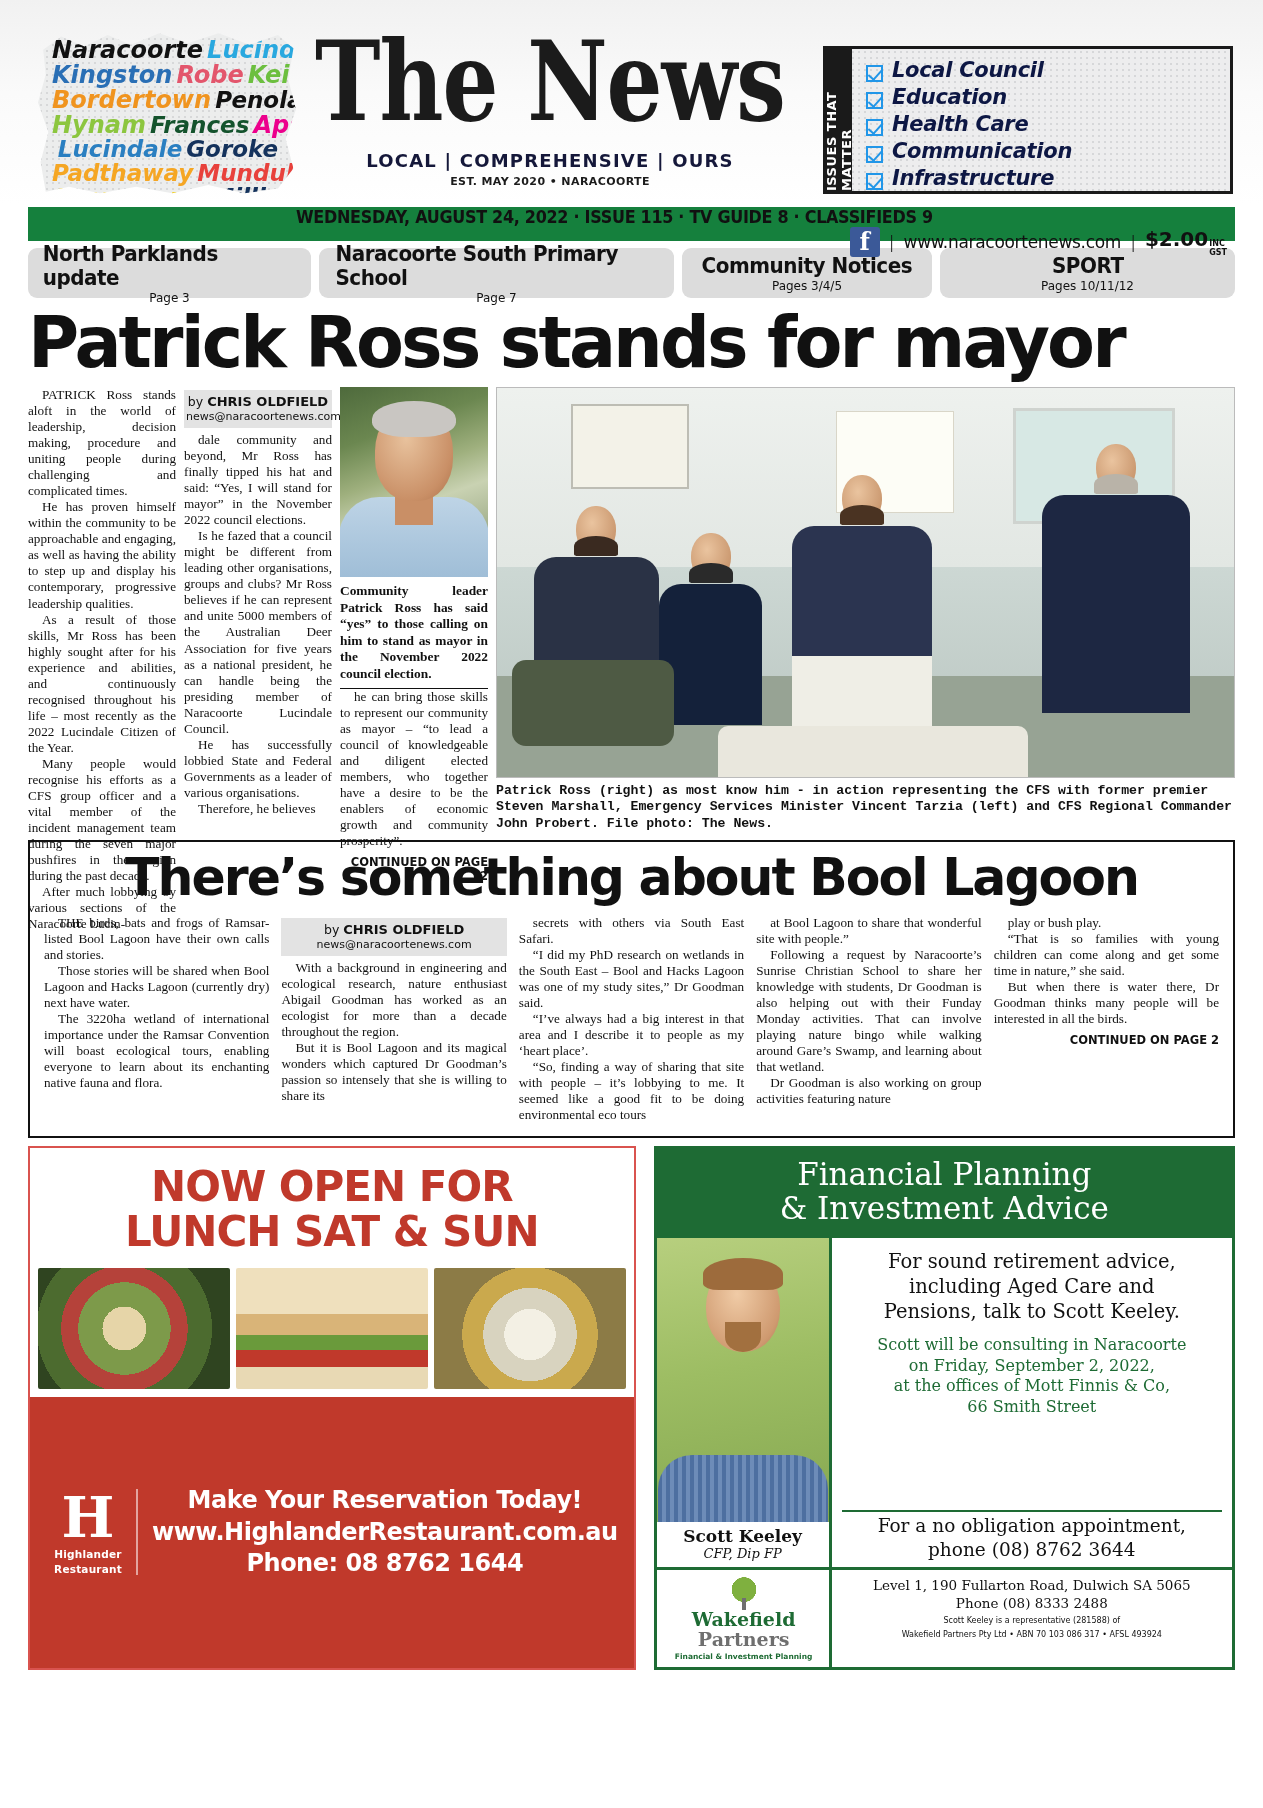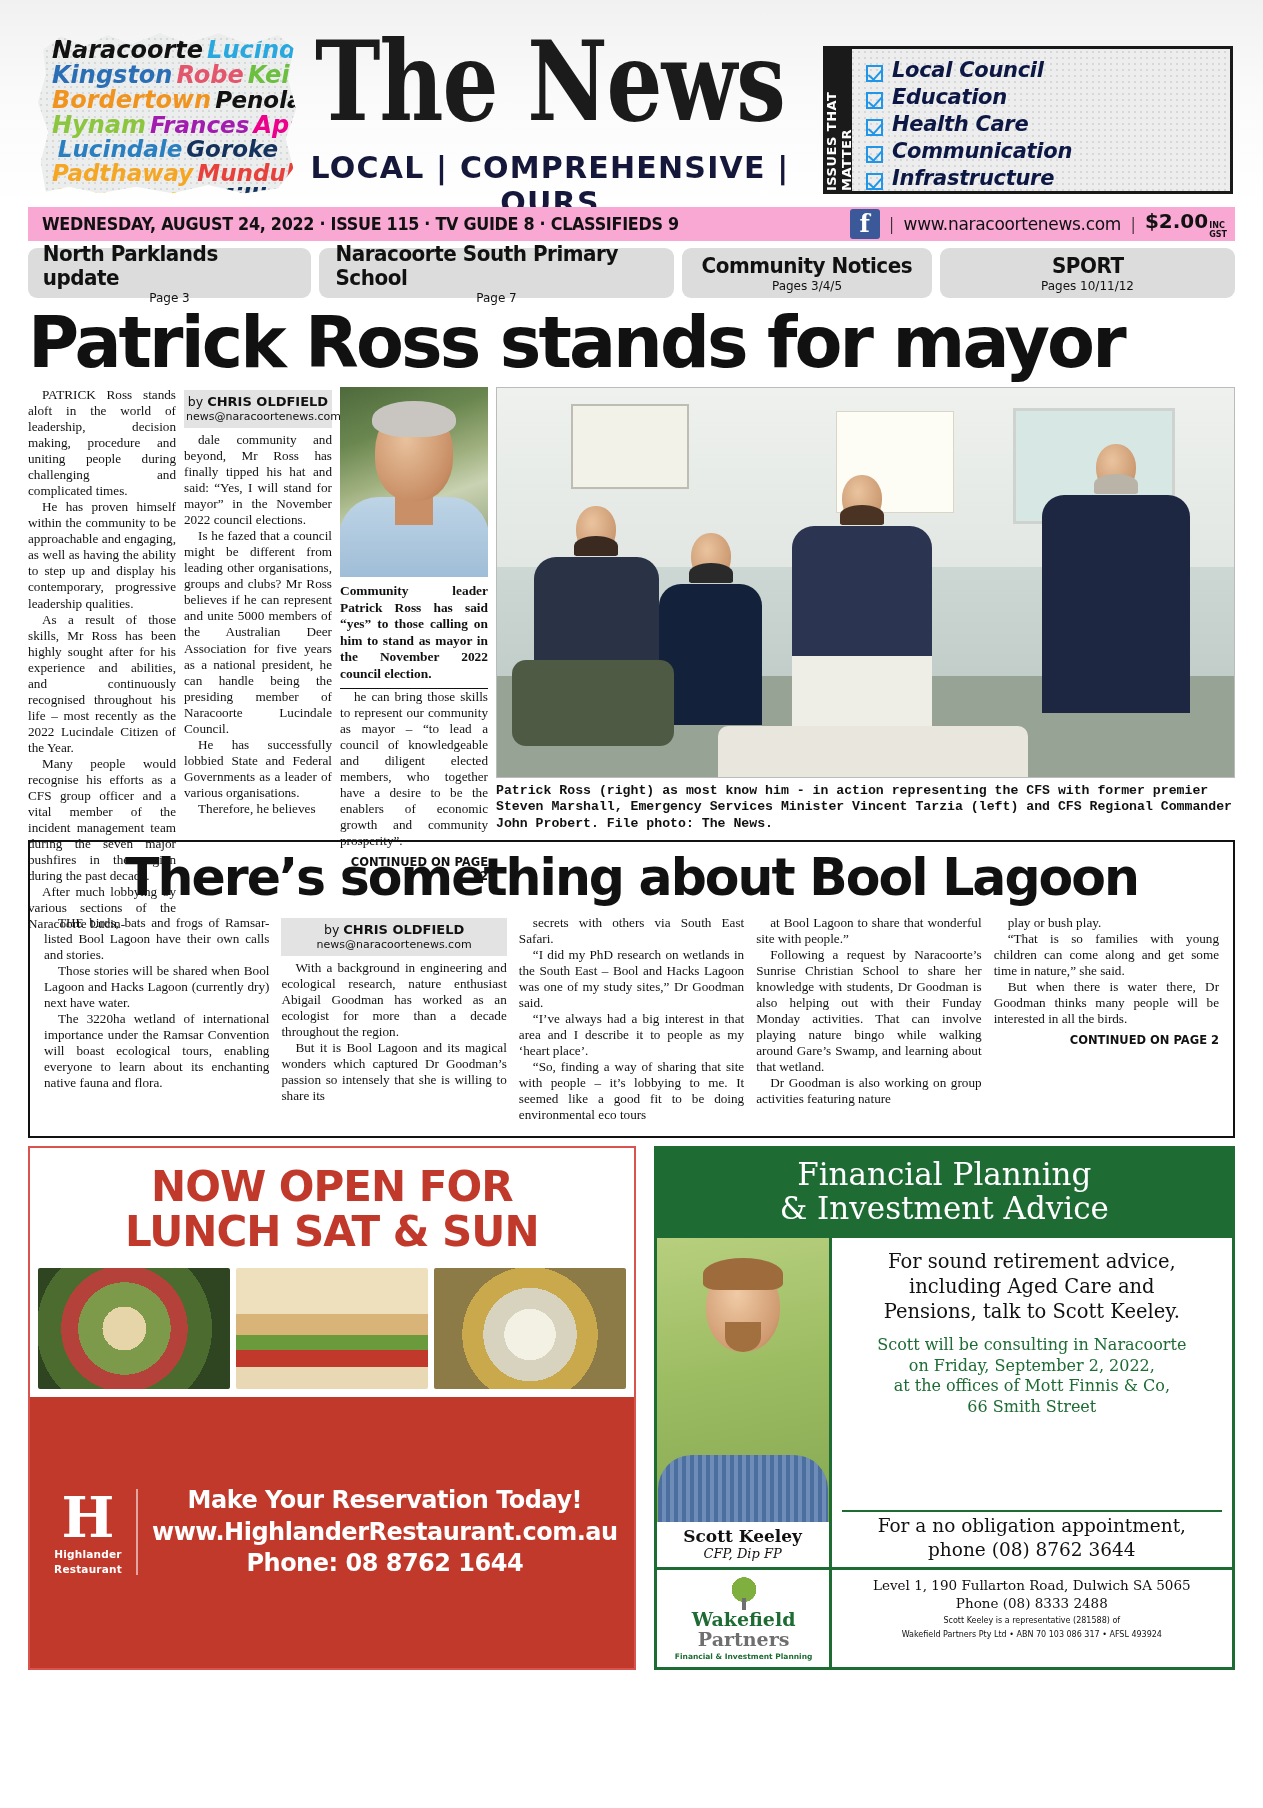--- a/index.html
+++ b/index.html
@@ -58,21 +58,21 @@
     color: #1b1b1b;
     line-height: 1.02;
     font-style: normal;
     transform: scaleY(1.25);
     transform-origin: top center;
   }
   .logo-sub {
     margin-top: 34px;
     font-family: "DejaVu Sans", sans-serif;
     font-weight: 700;
-    font-size: 30px;
+    font-size: 18px;
     letter-spacing: 1.2px;
     color: #15183a;
   }
   .logo-est {
     margin-top: 4px;
     font-family: "DejaVu Sans", sans-serif;
     font-weight: 700;
     font-size: 11px;
     letter-spacing: .4px;
     color: #1b1b1b;
@@ -121,24 +121,25 @@
   .issue-label {
     font-family: "DejaVu Sans", sans-serif;
     font-weight: 700; font-style: italic;
     font-size: 21px; color: #0d1744; letter-spacing: -.3px;
   }
 
   
   .infobar {
     margin: 2px 28px 0 28px;
     height: 34px;
-    background: #f9a8d4;
+    background: #15803d;
     display: flex; align-items: center;
     padding: 0 8px 0 14px;
     position: relative;
+    flex-direction: column;
   }
   .infobar-left {
     font-family: "DejaVu Sans", sans-serif;
     font-weight: 700; font-size: 17px; color: #111;
     letter-spacing: -.3px;
     transform: scaleX(.94); transform-origin: left center;
   }
   .infobar-right {
     margin-left: auto; display: flex; align-items: center; gap: 10px;
   }
@@ -442,21 +443,21 @@
 
 <div class="page">
 
   <div class="masthead">
 
     <div class="towns-blob">
       <div class="towns-lines" id="towns-lines">
           <div class="town-line"><span class="town" style="color: rgb(17, 17, 17); font-size: 24px;">Naracoorte</span><span class="town" style="color: rgb(41, 168, 223); font-size: 24px;">Lucindale</span></div>
           <div class="town-line"><span class="town" style="color: rgb(42, 111, 181); font-size: 24px;">Kingston</span><span class="town" style="color: rgb(227, 86, 108); font-size: 24px;">Robe</span><span class="town" style="color: rgb(108, 191, 63); font-size: 24px;">Keith</span></div>
           <div class="town-line"><span class="town" style="color: rgb(240, 148, 31); font-size: 24px;">Bordertown</span><span class="town" style="color: rgb(17, 17, 17); font-size: 23px;">Penola</span></div>
-          <div class="town-line"><span class="town" style="color: rgb(140, 198, 63); font-size: 24px;">Hynam</span><span class="town" style="color: #a21caf; font-size: 23px;">Frances</span><span class="town" style="color: rgb(236, 0, 140); font-size: 24px;">Apsley</span></div>
+          <div class="town-line"><span class="town" style="color: rgb(140, 198, 63); font-size: 24px;">Hynam</span><span class="town" style="color: #14532d; font-size: 23px;">Frances</span><span class="town" style="color: rgb(236, 0, 140); font-size: 24px;">Apsley</span></div>
           <div class="town-line"><span class="town" style="color: rgb(42, 127, 193); font-size: 23px;">Lucindale</span><span class="town" style="color: rgb(20, 50, 92); font-size: 23px;">Goroke</span></div>
           <div class="town-line"><span class="town" style="color: rgb(245, 166, 35); font-size: 23px;">Padthaway</span><span class="town" style="color: rgb(232, 65, 60); font-size: 23px;">Mundulla</span></div>
           <div class="town-line"><span class="town" style="color: rgb(242, 208, 36); font-size: 23px;">Coonawarra</span><span class="town" style="color: rgb(20, 50, 92); font-size: 23px;">Millicent</span></div>
         </div>
     </div>
 
     <div class="logo-wrap">
       <div class="logo-title">The News</div>
       <div class="logo-sub">LOCAL  |  COMPREHENSIVE  |  OURS</div>
       <div class="logo-est">EST. MAY 2020 • NARACOORTE</div>

